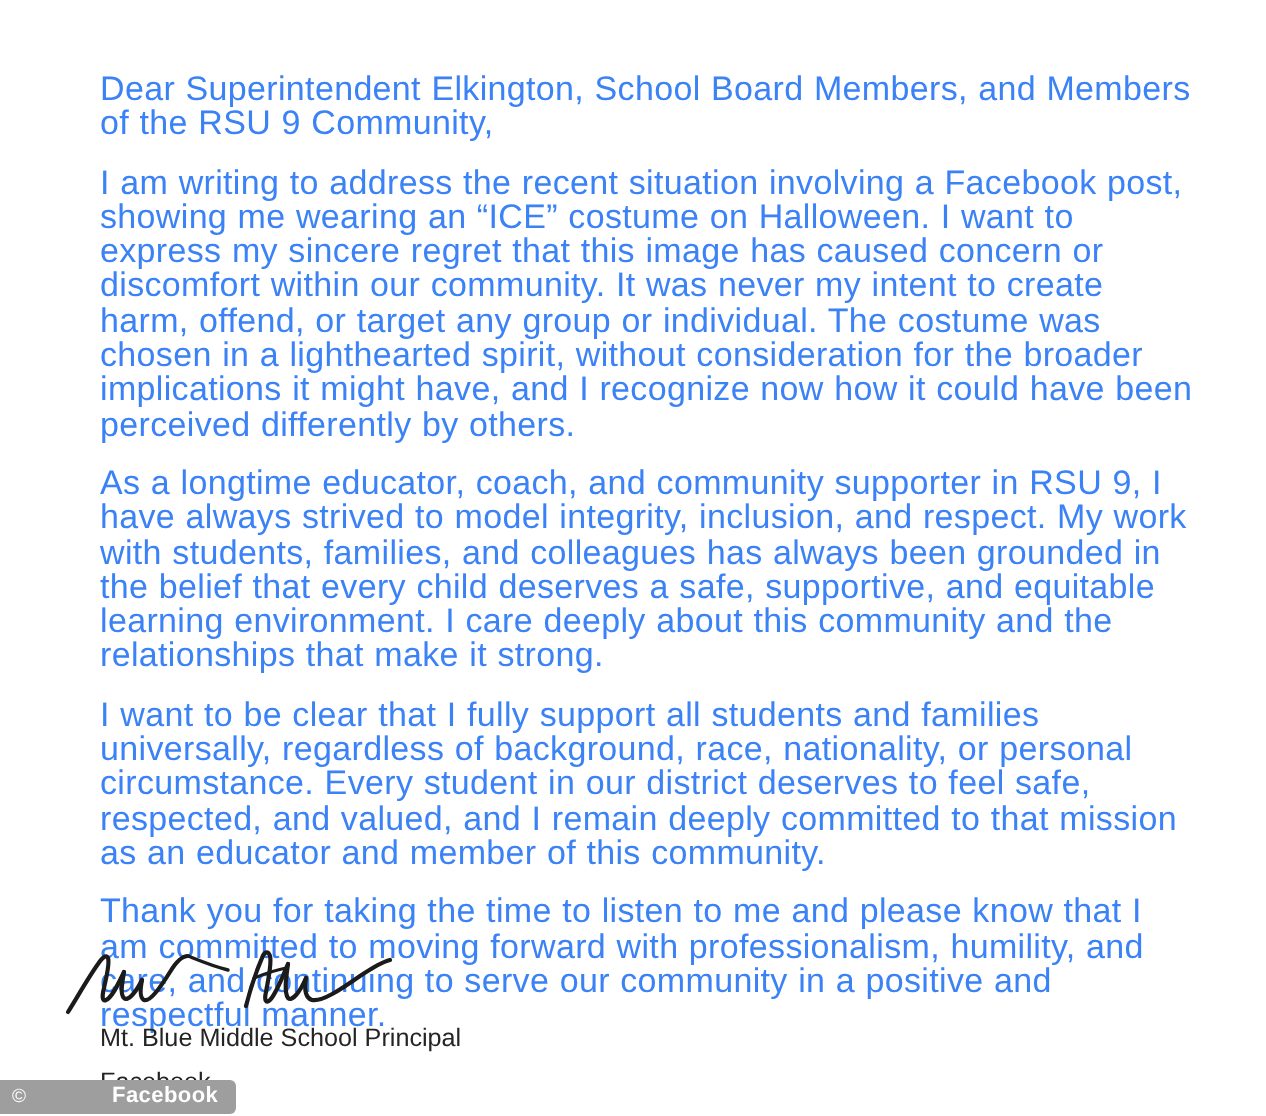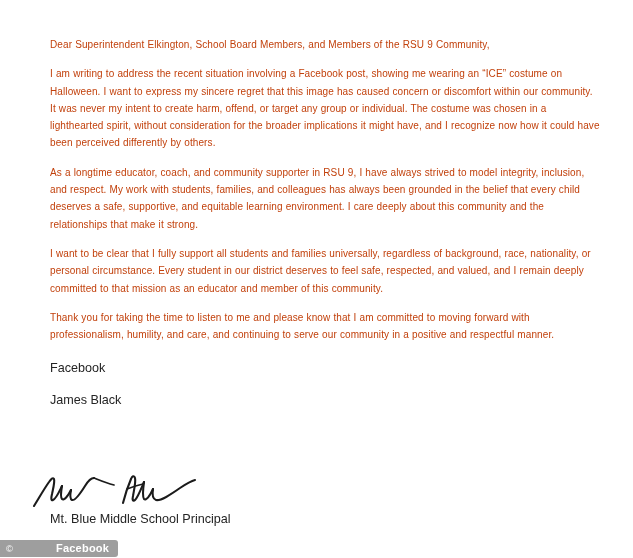--- a/index.html
+++ b/index.html
@@ -22,23 +22,23 @@
   
   .letter {
     position: absolute;
     left: 50px;
     top: 36px;
     width: 550px;
   }
 
   .para {
     margin: 0 0 12px 0;
-    font-size: 10px;
+    font-size: 17px;
     line-height: 17.3px;
-    color: #c2410c;
+    color: #3b82f6;
     letter-spacing: 0.01em;
     text-align: left;
     word-spacing: 0.02em;
   }
 
   .para:last-of-type {
     margin-bottom: 0;
   }
 
   .closing {

